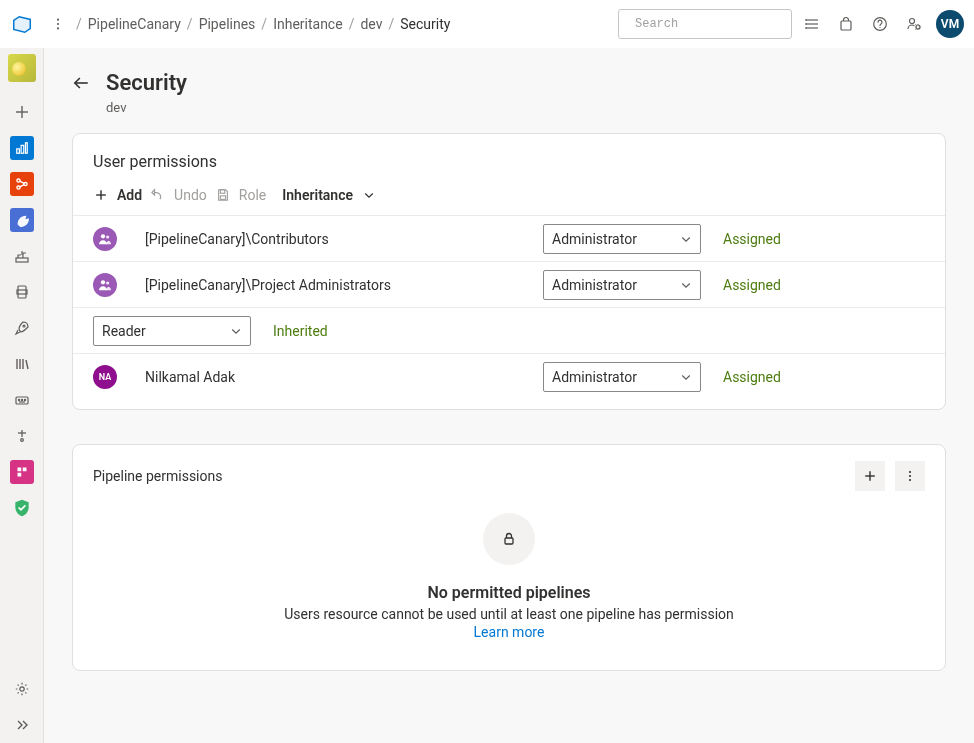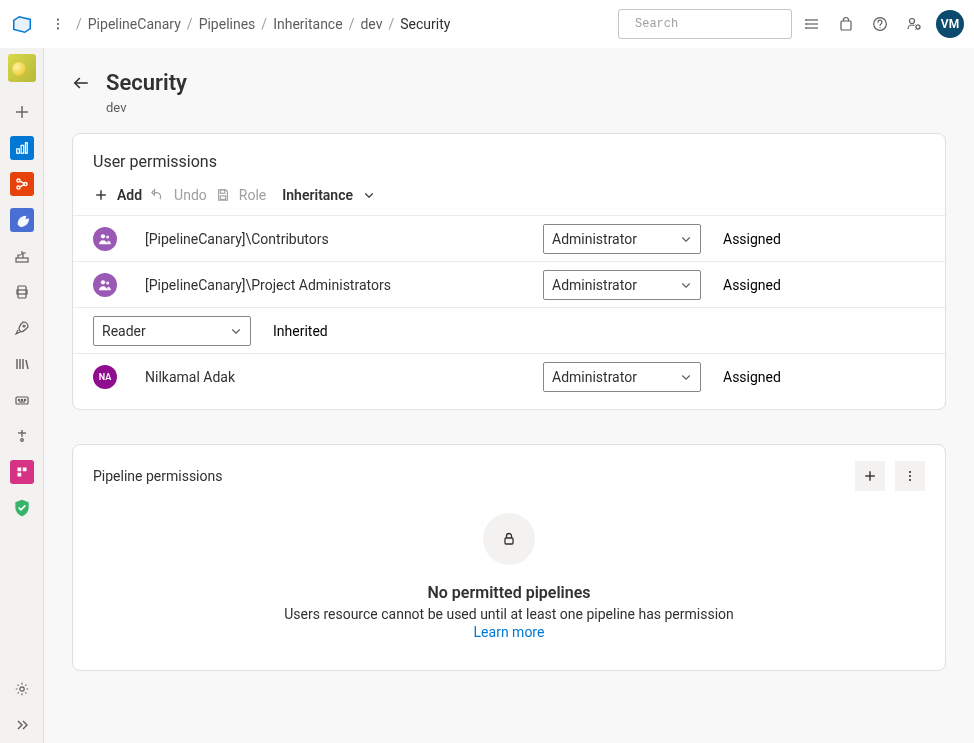--- a/index.html
+++ b/index.html
@@ -51,21 +51,21 @@
 
   .perm-head { display:flex; padding:6px 0 10px 0; color:#605e5c; font-size:13px; }
   .col-user { flex: 0 0 450px; }
   .col-role { flex: 0 0 180px; }
   .col-access { flex: 1; }
 
   .perm-row { display:flex; align-items:center; border-top:1px solid #edebe9; height:46px; }
   .perm-row:first-child { border-top:1px solid #edebe9; }
   .user-cell { flex:0 0 450px; display:flex; align-items:center; gap:28px; }
   .role-cell { flex:0 0 180px; }
-  .access-cell { flex:1; color:#000000; }
+  .access-cell { flex:1; color:#4d7c0f; }
 
   .uavatar { width:24px; height:24px; border-radius:50%; display:flex; align-items:center; justify-content:center; color:#fff; font-size:10px; font-weight:600; flex-shrink:0; }
   .uavatar.group { background:#9b59b6; }
   .uavatar.person { background:#8e0e8e; font-size:9px;}
 
   .role-select { width:158px; height:30px; border:1px solid #8a8886; border-radius:2px; display:flex; align-items:center; justify-content:space-between; padding:0 8px; cursor:pointer; background:#fff; }
   .role-select .chev { color:#605e5c; }
 
   .last-row-spacer { height:10px; }
 

